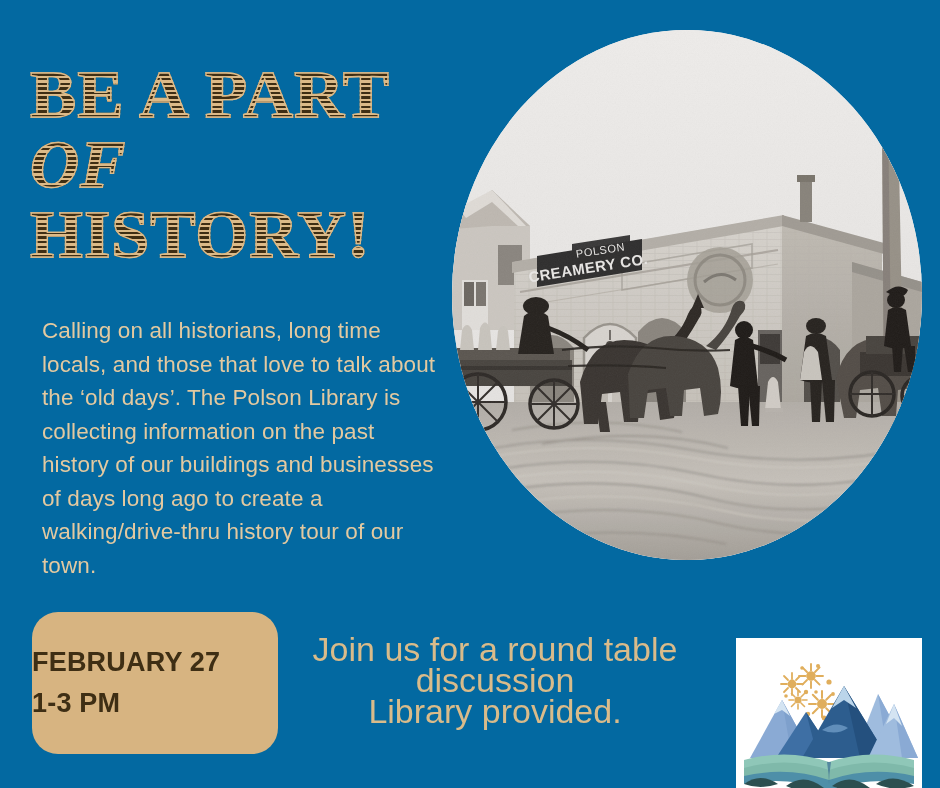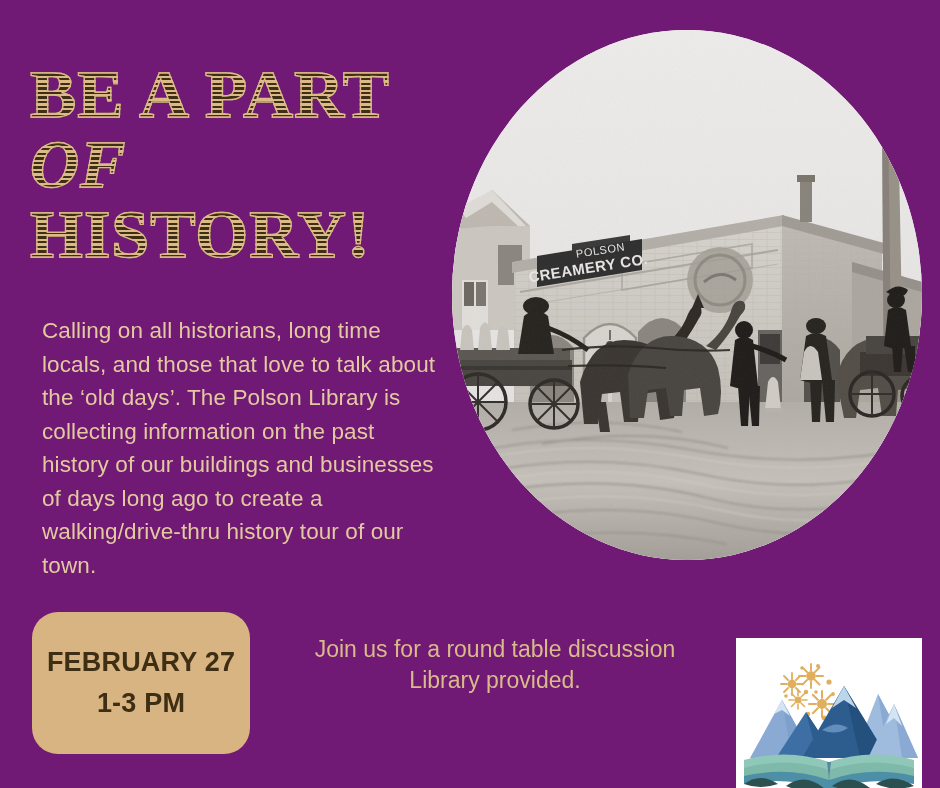--- a/index.html
+++ b/index.html
@@ -5,21 +5,21 @@
   html, body {
     margin: 0;
     padding: 0;
     background: #2b2118;
   }
   #poster {
     position: relative;
     width: 940px;
     height: 788px;
     overflow: hidden;
-    background: #701a75;
+    background: #0369a1;
     font-family: "Liberation Sans", sans-serif;
   }
 
   
   .headline {
     position: absolute;
     left: 30px;
     top: 62px;
     width: 420px;
   }
@@ -67,27 +67,26 @@
     line-height: 33.5px;
     letter-spacing: 0.1px;
     margin-left: 11px;
   }
 
   
   .date-badge {
     position: absolute;
     left: 32px;
     top: 612px;
-    width: 218px;
+    width: 246px;
     height: 142px;
     background: #D7B481;
     border-radius: 26px;
     display: flex;
     flex-direction: column;
-    align-items: center;
     justify-content: center;
     color: #3E2E14;
   }
   .date-badge .d1 {
     font-size: 27px;
     font-weight: bold;
     letter-spacing: 0.2px;
     line-height: 1.22;
   }
   .date-badge .d2 {
@@ -99,21 +98,21 @@
   }
 
   
   .join-copy {
     position: absolute;
     left: 258px;
     top: 634px;
     width: 474px;
     text-align: center;
     color: #D9BB8A;
-    font-size: 23px;
+    font-size: 34px;
     line-height: 31px;
   }
 
   
   .photo {
     position: absolute;
     left: 452px;
     top: 30px;
     width: 470px;
     height: 530px;

